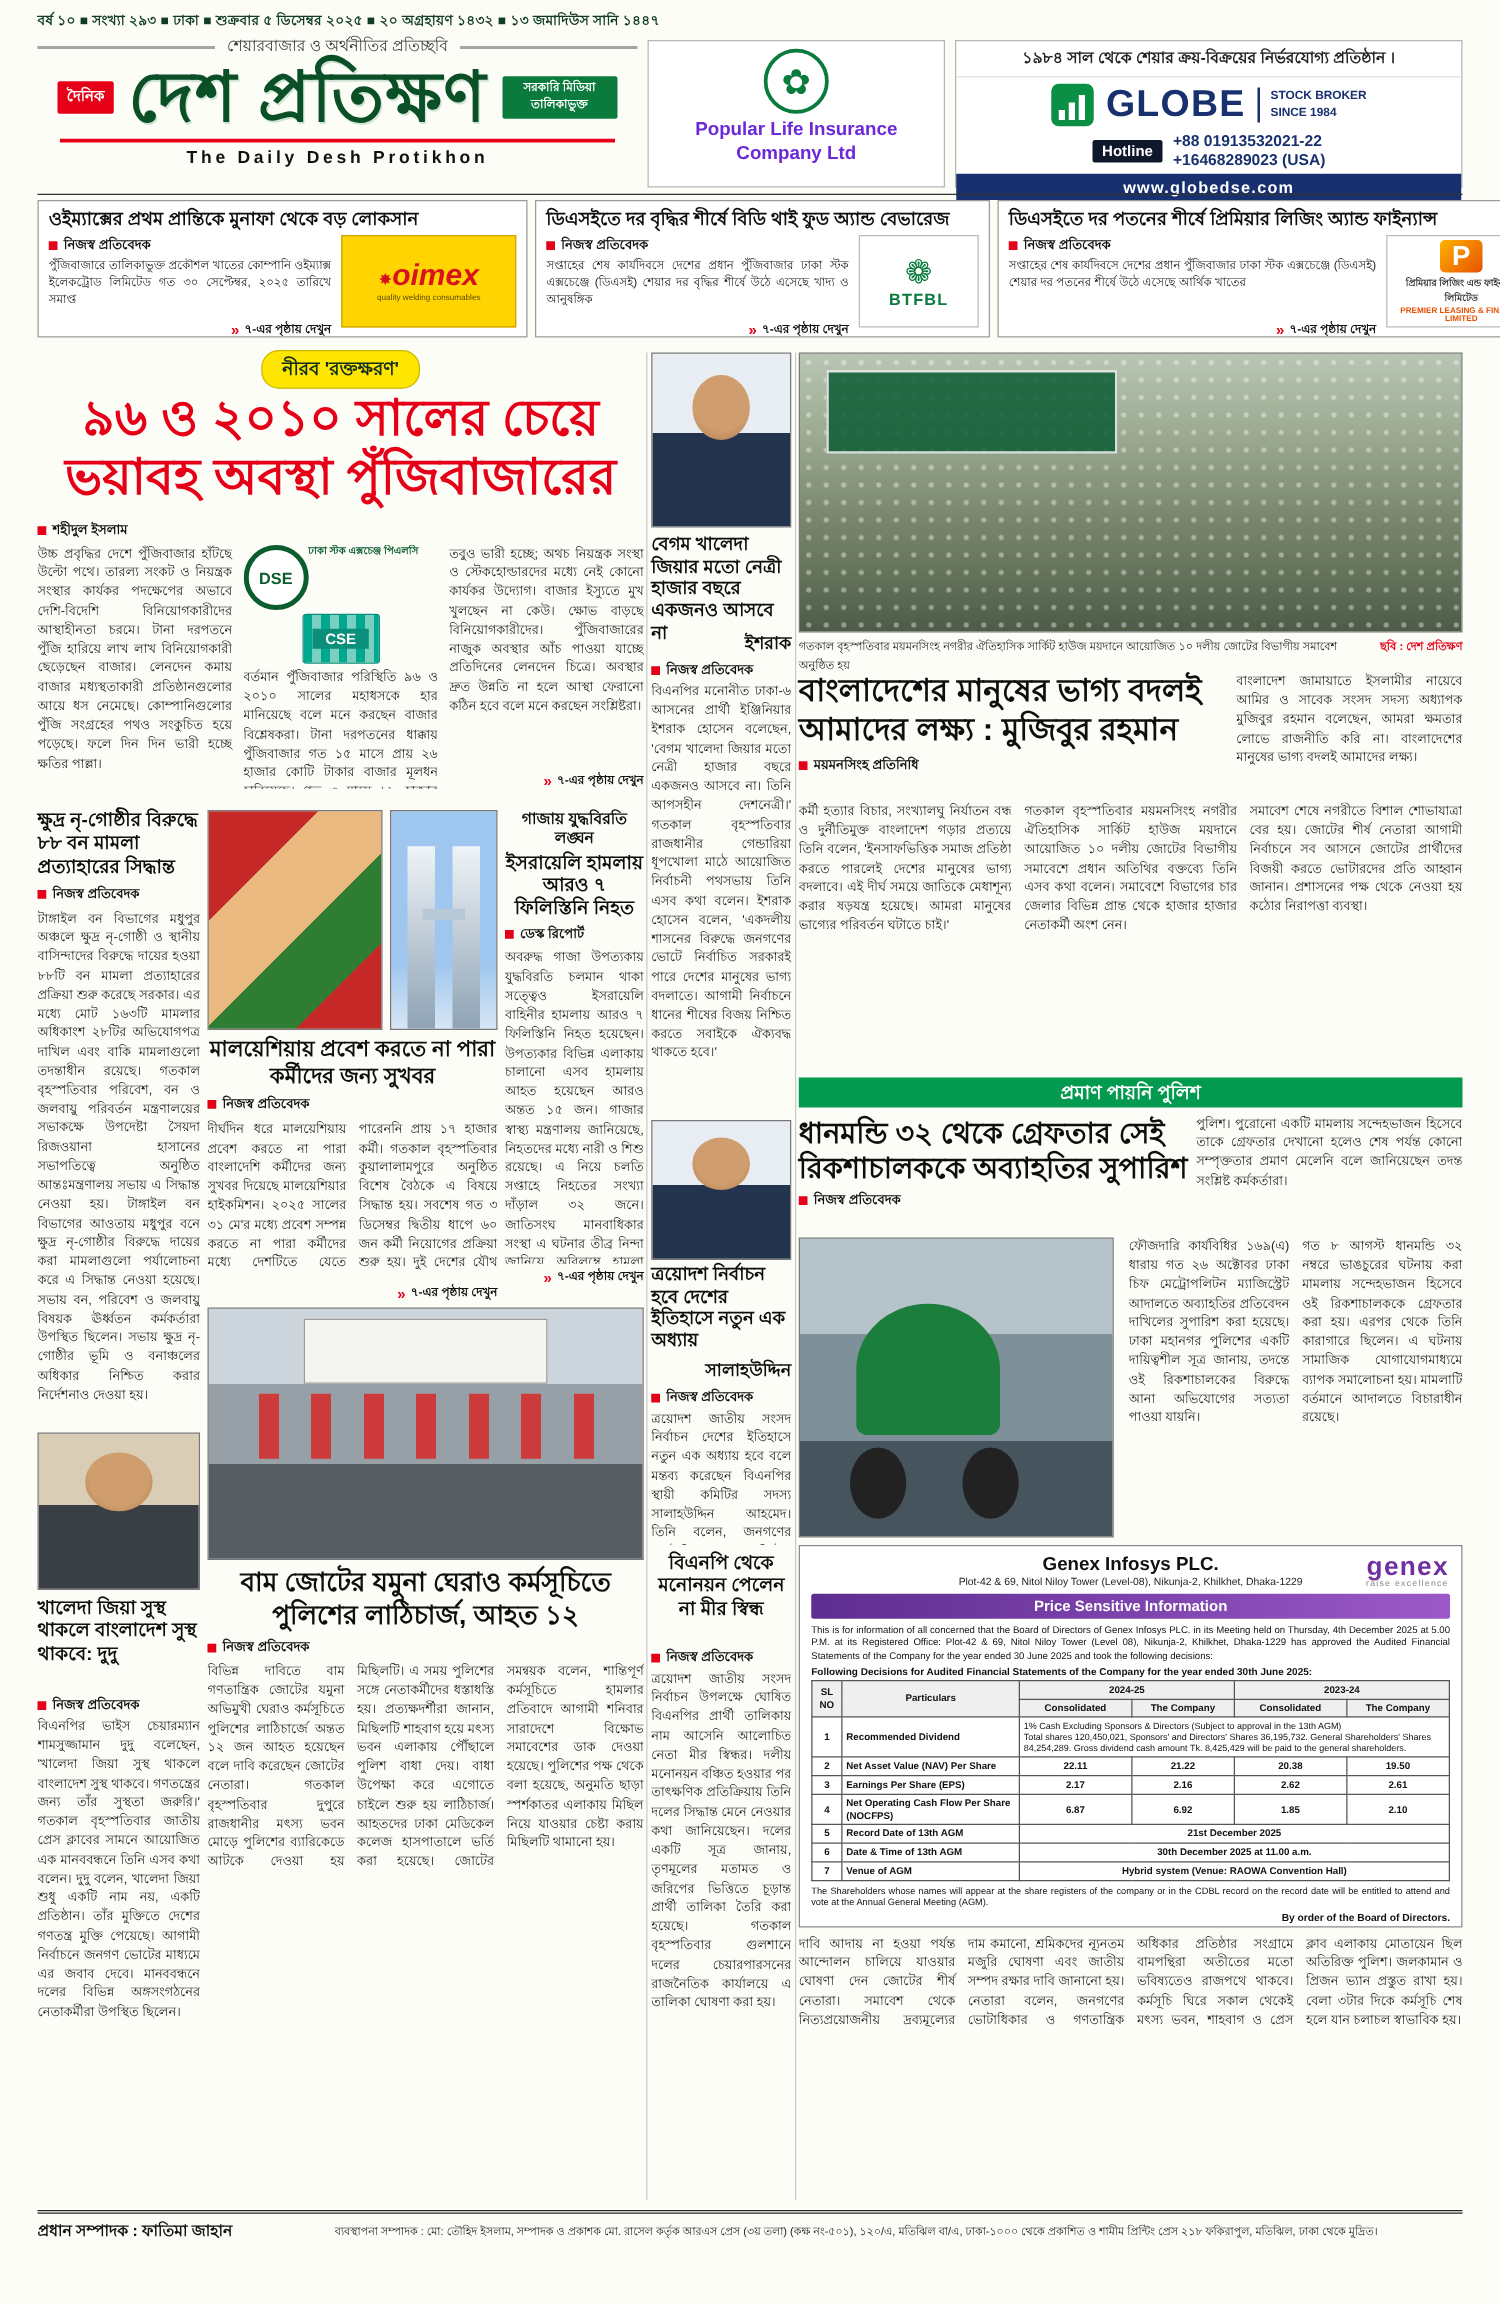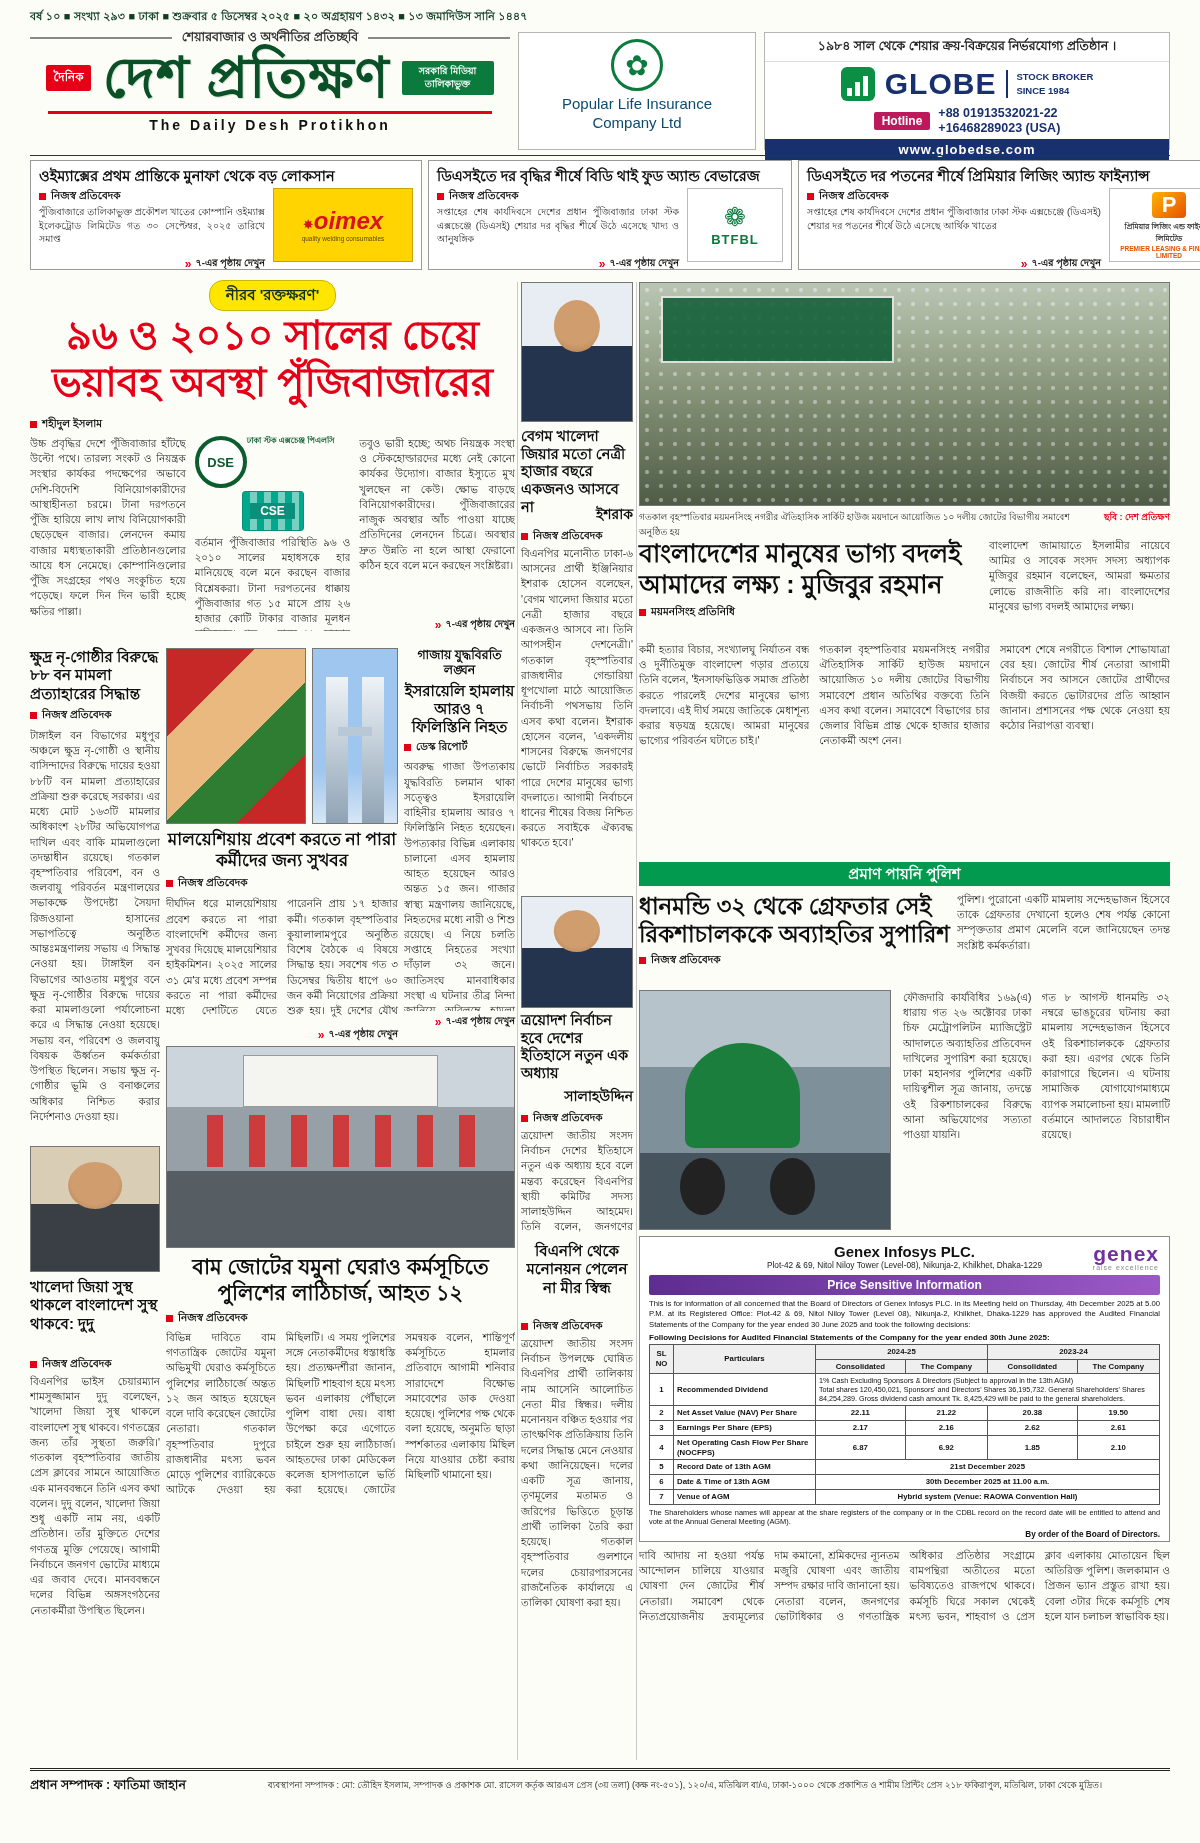--- a/index.html
+++ b/index.html
@@ -15,40 +15,40 @@
   .sq{width:7px;height:7px;background:#e60017;display:inline-block;flex:none}
   .more{display:flex;justify-content:flex-end;align-items:center;gap:4px;font-size:9.6px;font-weight:700;margin-top:3px}
   .more .arr{color:#e60017;font-size:12px;line-height:1}
   .cols2{column-count:2;column-gap:10px}
   .cols3{column-count:3;column-gap:10px}
   .cols4{column-count:4;column-gap:10px}
   .cap{font-size:9px;color:#222}
   .vrule{width:1px;background:#c9c9c9}
   .hrule{height:1px;background:#333}
   
-  .tagline-row{display:flex;align-items:center;gap:10px;font-size:12.5px;font-weight:700;color:#333}
+  .tagline-row{display:flex;align-items:center;gap:10px;font-size:12.5px;font-weight:400;color:#333}
   .tagline-row .tl{flex:1;height:2px;border-top:1px solid #888;border-bottom:1px solid #888}
   .title-row{display:flex;align-items:center;justify-content:center;gap:12px;margin-top:2px}
   .daily-ribbon{background:#e60017;color:#fff;font-size:12px;font-weight:700;padding:3px 7px;border-radius:2px}
   .np-title{font-size:56px;font-weight:900;color:#0a4f26;line-height:1;letter-spacing:1px;text-shadow:1px 1px 0 #cfe3d4}
   .govt-badge{background:#0a7a3d;color:#fff;font-size:9.5px;font-weight:700;padding:4px 6px;width:92px;text-align:center;line-height:1.35;border-radius:2px}
   .np-underline{height:3px;background:#e60017;margin:5px 18px 3px 18px}
   .np-sub{font-size:14px;font-weight:700;letter-spacing:3px;text-align:center;color:#111}
   
   .adbox{border:1px solid #b5b5b5;background:#fff}
   .pl-emblem{width:52px;height:52px;border:3px solid #0a7a3d;border-radius:50%;display:flex;align-items:center;justify-content:center;color:#0a7a3d;font-size:28px;margin:6px auto 4px auto}
-  .pl-name{color:#0c4a6e;font-weight:400;font-size:15px;text-align:center;line-height:1.25;padding:0 14px}
+  .pl-name{color:#6d28d9;font-weight:700;font-size:15px;text-align:center;line-height:1.25;padding:0 14px}
   .globe-top{font-size:12.5px;font-weight:700;color:#222;text-align:center;padding:4px 6px;border-bottom:1px solid #ddd}
   .globe-mid{display:flex;align-items:center;justify-content:center;gap:10px;padding:5px 8px}
   .gicon{width:34px;height:34px;background:#0a8f44;border-radius:6px;display:flex;align-items:flex-end;justify-content:center;gap:3px;padding:5px}
   .gicon i{display:block;width:5px;background:#fff}
   .globe-word{font-size:30px;font-weight:900;color:#18306e;letter-spacing:1px;line-height:1}
   .globe-subs{border-left:2px solid #18306e;padding-left:8px;font-size:9.5px;font-weight:700;color:#18306e;line-height:1.5}
   .hotline-row{display:flex;align-items:center;gap:8px;justify-content:center;padding:0 8px 3px 8px}
-  .hotline-chip{background:#be185d;color:#fff;font-weight:800;font-size:12px;padding:2px 8px;border-radius:2px}
+  .hotline-chip{background:#0f172a;color:#fff;font-weight:800;font-size:12px;padding:2px 8px;border-radius:2px}
   .hotline-nums{font-size:12.5px;font-weight:800;color:#18306e;line-height:1.2}
   .globe-web{background:#18306e;color:#fff;font-weight:800;font-size:13px;text-align:center;padding:3px 0;letter-spacing:1px}
   
   .teaser{position:absolute;top:160px;height:110px;border:1px solid #9a9a9a;background:#fff;padding:6px 8px;overflow:hidden}
   .teaser h3{font-size:14.5px;font-weight:800;line-height:1.25;margin-bottom:3px}
   .t-flex{display:flex;gap:8px}
   .t-left{flex:1;min-width:0}
   .oimex-logo{width:140px;height:74px;background:#ffd400;border:1px solid #c9a500;display:flex;flex-direction:column;align-items:center;justify-content:center;flex:none}
   .oimex-word{color:#d8131d;font-weight:900;font-style:italic;font-size:24px;line-height:1}
   .oimex-star{color:#d8131d;font-size:13px}

